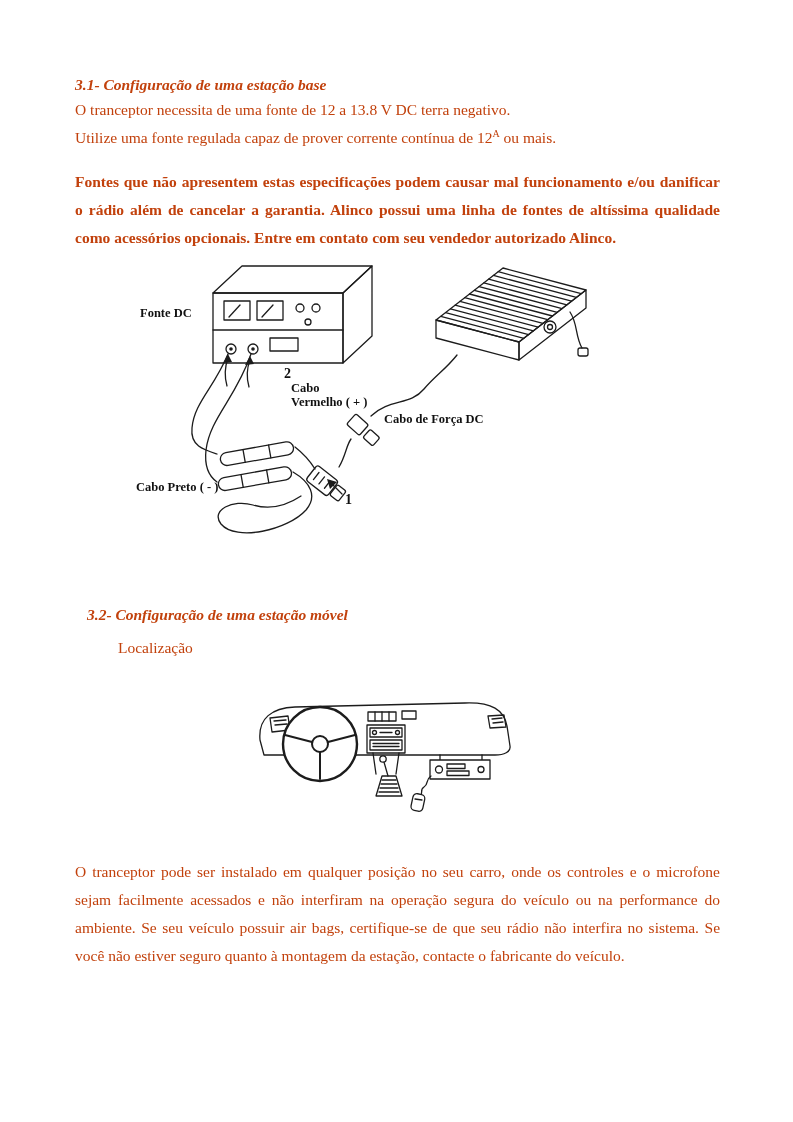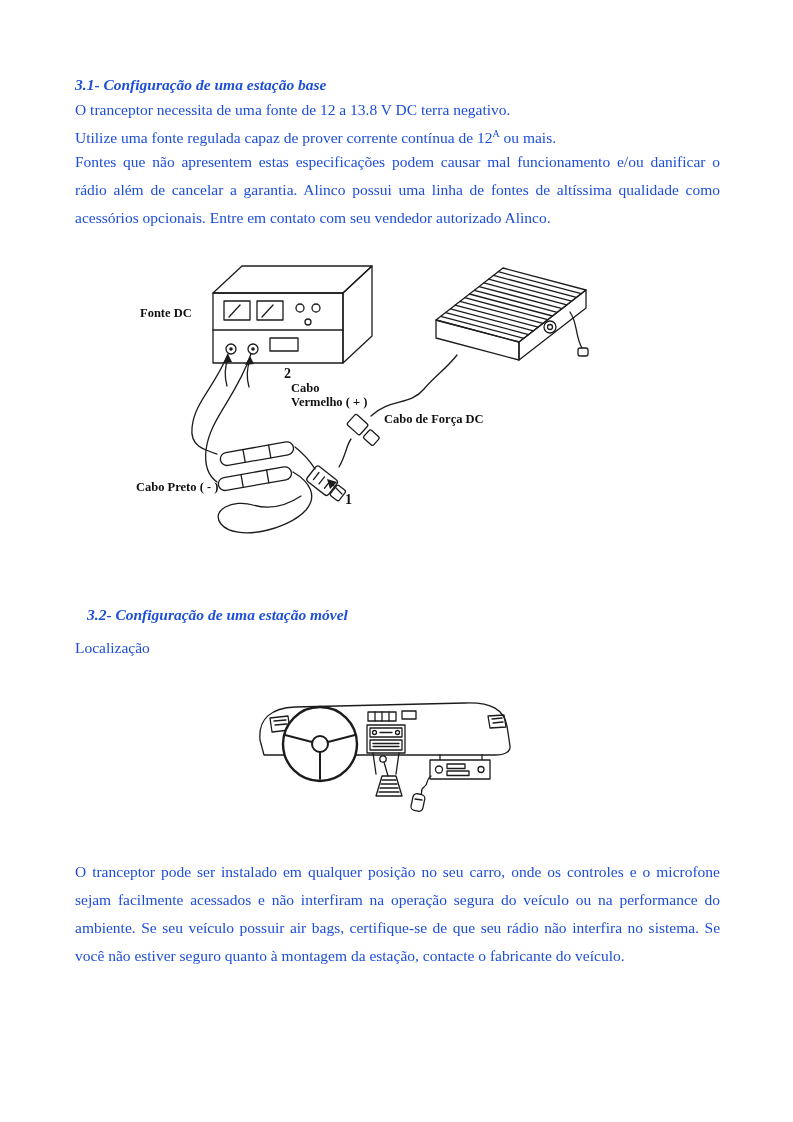--- a/index.html
+++ b/index.html
@@ -2,21 +2,21 @@
 <html><head>
 <meta charset="utf-8">
 <style>
   * { margin:0; padding:0; box-sizing:border-box; }
   html,body { background:#ffffff; }
   .page {
     position:relative;
     width:793px; height:1122px;
     background:#ffffff;
     font-family:"Liberation Serif", serif;
-    color:#1d4ed8;
+    color:#c2410c;
     overflow:hidden;
   }
   .abs { position:absolute; }
   .content-col { left:75px; width:645px; }
   .section-heading {
     font-weight:bold; font-style:italic;
     font-size:15.5px; line-height:22px;
   }
   .body-text { font-size:15.5px; line-height:28px; }
   .just { text-align:justify; }
@@ -44,21 +44,21 @@
 <div class="page">
 
   <div class="abs content-col section-heading" style="top:74px;">3.1- Configuração de uma estação base</div>
 
   <div class="abs content-col body-text" style="top:96px;">O tranceptor necessita de uma fonte de 12 a 13.8 V DC terra negativo.</div>
 
   <div class="abs content-col body-text" style="top:124px;">
     <span>Utilize uma fonte regulada capaz de prover corrente contínua de 12</span><sup class="amp">A</sup><span> ou mais.</span>
   </div>
 
-  <div class="abs content-col body-text just" style="top:148px;">Fontes que não apresentem estas especificações podem causar mal funcionamento e/ou danificar o rádio além de cancelar a garantia. Alinco possui uma linha de fontes de altíssima qualidade como acessórios opcionais. Entre em contato com seu vendedor autorizado Alinco.</div>
+  <div class="abs content-col body-text just" style="top:168px;font-weight:bold;">Fontes que não apresentem estas especificações podem causar mal funcionamento e/ou danificar o rádio além de cancelar a garantia. Alinco possui uma linha de fontes de altíssima qualidade como acessórios opcionais. Entre em contato com seu vendedor autorizado Alinco.</div>
 
   <div class="abs" style="left:118px; top:258px; width:510px; height:315px;">
     <svg width="510" height="315" viewBox="0 0 510 315">
 
       <g class="ln">
         <polygon points="95,35 124,8 254,8 225,35"></polygon>
         <rect x="95" y="35" width="130" height="70"></rect>
         <polygon points="225,35 254,8 254,78 225,105"></polygon>
         <rect x="106" y="43" width="26" height="19"></rect>
         <line x1="111" y1="59" x2="122" y2="47"></line>
@@ -138,21 +138,21 @@
       <text class="fig-label" x="173" y="134">Cabo</text>
       <text class="fig-label" x="173" y="148">Vermelho ( + )</text>
       <text class="fig-label" x="266" y="165">Cabo de Força DC</text>
       <text class="fig-label" x="18" y="233">Cabo Preto ( - )</text>
       <text class="fig-label fig-label-big" x="227" y="246">1</text>
     </svg>
   </div>
 
   <div class="abs content-col section-heading" style="top:604px;margin-left:12px;">3.2- Configuração de uma estação móvel</div>
 
-  <div class="abs content-col body-text" style="top:634px;">Localização</div>
+  <div class="abs content-col body-text" style="top:634px;margin-left:43px;">Localização</div>
 
   <div class="abs" style="left:240px; top:694px; width:305px; height:135px;">
     <svg width="305" height="135" viewBox="0 0 305 135">
 
       <g class="ln">
         <path d="M24,61 L20,46 C 18,24 32,14 55,13 L 225,9 C 252,8 264,16 267,32 L 270,52 C 271,58 264,61 255,61 Z"></path>
         <polygon points="30,24 48,22 50,36 32,38"></polygon>
         <line x1="34" y1="27" x2="46" y2="26"></line>
         <line x1="35" y1="31" x2="47" y2="30"></line>
         <rect x="56" y="22" width="46" height="13" rx="2"></rect>

